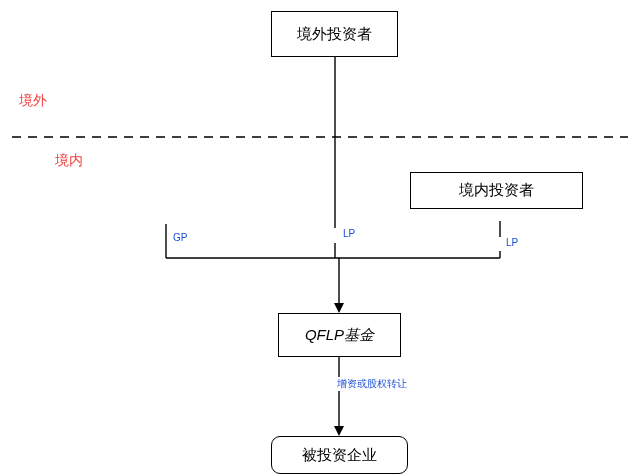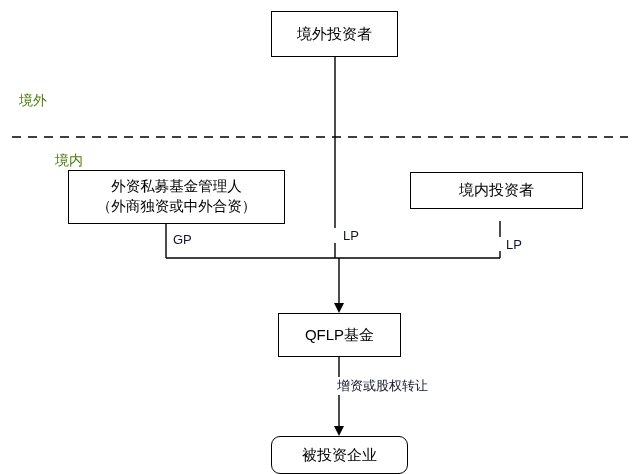--- a/index.html
+++ b/index.html
@@ -25,45 +25,45 @@
     justify-content: center;
     text-align: center;
     color: #000000;
     font-size: 15px;
     line-height: 1.35;
     white-space: pre-line;
     padding: 2px 16px;
   }
   .zone-label {
     position: absolute;
-    color: #4d7c0f;
+    color: #ef4444;
     font-size: 14px;
     white-space: nowrap;
   }
   .edge-label {
     position: absolute;
-    color: #0f172a;
-    font-size: 13px;
+    color: #1d4ed8;
+    font-size: 10px;
     white-space: nowrap;
     background: #ffffff;
     padding: 0 2px;
   }
   svg.lines {
     position: absolute;
     left: 0;
     top: 0;
     width: 640px;
     height: 474px;
     pointer-events: none;
   }
   
   #node-overseas-investor { left: 271px; top: 11px; width: 127px; height: 46px; }
   #node-foreign-fund-manager { left: 68px; top: 170px; width: 217px; height: 54px; font-size: 14.5px; }
   #node-domestic-investor { left: 410px; top: 172px; width: 173px; height: 37px; }
-  #node-qflp-fund { left: 278px; top: 313px; width: 123px; height: 44px; }
+  #node-qflp-fund { left: 278px; top: 313px; width: 123px; height: 44px; font-style: italic; }
   #node-invested-enterprise { left: 271px; top: 436px; width: 137px; height: 38px; border-radius: 9px; }
   
   #label-offshore { left: 19px; top: 92px; }
   #label-onshore { left: 19px; top: 152px; margin-left: 36px; }
   
   #label-gp { left: 171px; top: 232px; }
   #label-lp-middle { left: 341px; top: 228px; }
   #label-lp-right { left: 504px; top: 237px; }
   #label-capital-increase { left: 335px; top: 377px; }
 </style>
@@ -90,22 +90,20 @@
     <polygon points="339,313 334,303 344,303" fill="#000000"></polygon>
 
     <line x1="339" y1="357" x2="339" y2="429" stroke="#000000" stroke-width="1.4"></line>
     <polygon points="339,436 334,426 344,426" fill="#000000"></polygon>
   </svg>
 
   <div class="zone-label" id="label-offshore">境外</div>
   <div class="zone-label" id="label-onshore">境内</div>
 
   <div class="node" id="node-overseas-investor">境外投资者</div>
-  <div class="node" id="node-foreign-fund-manager">外资私募基金管理人
-（外商独资或中外合资）</div>
   <div class="node" id="node-domestic-investor">境内投资者</div>
   <div class="node" id="node-qflp-fund">QFLP基金</div>
   <div class="node" id="node-invested-enterprise">被投资企业</div>
 
   <div class="edge-label" id="label-gp">GP</div>
   <div class="edge-label" id="label-lp-middle">LP</div>
   <div class="edge-label" id="label-lp-right">LP</div>
   <div class="edge-label" id="label-capital-increase">增资或股权转让</div>
 
 </div>

